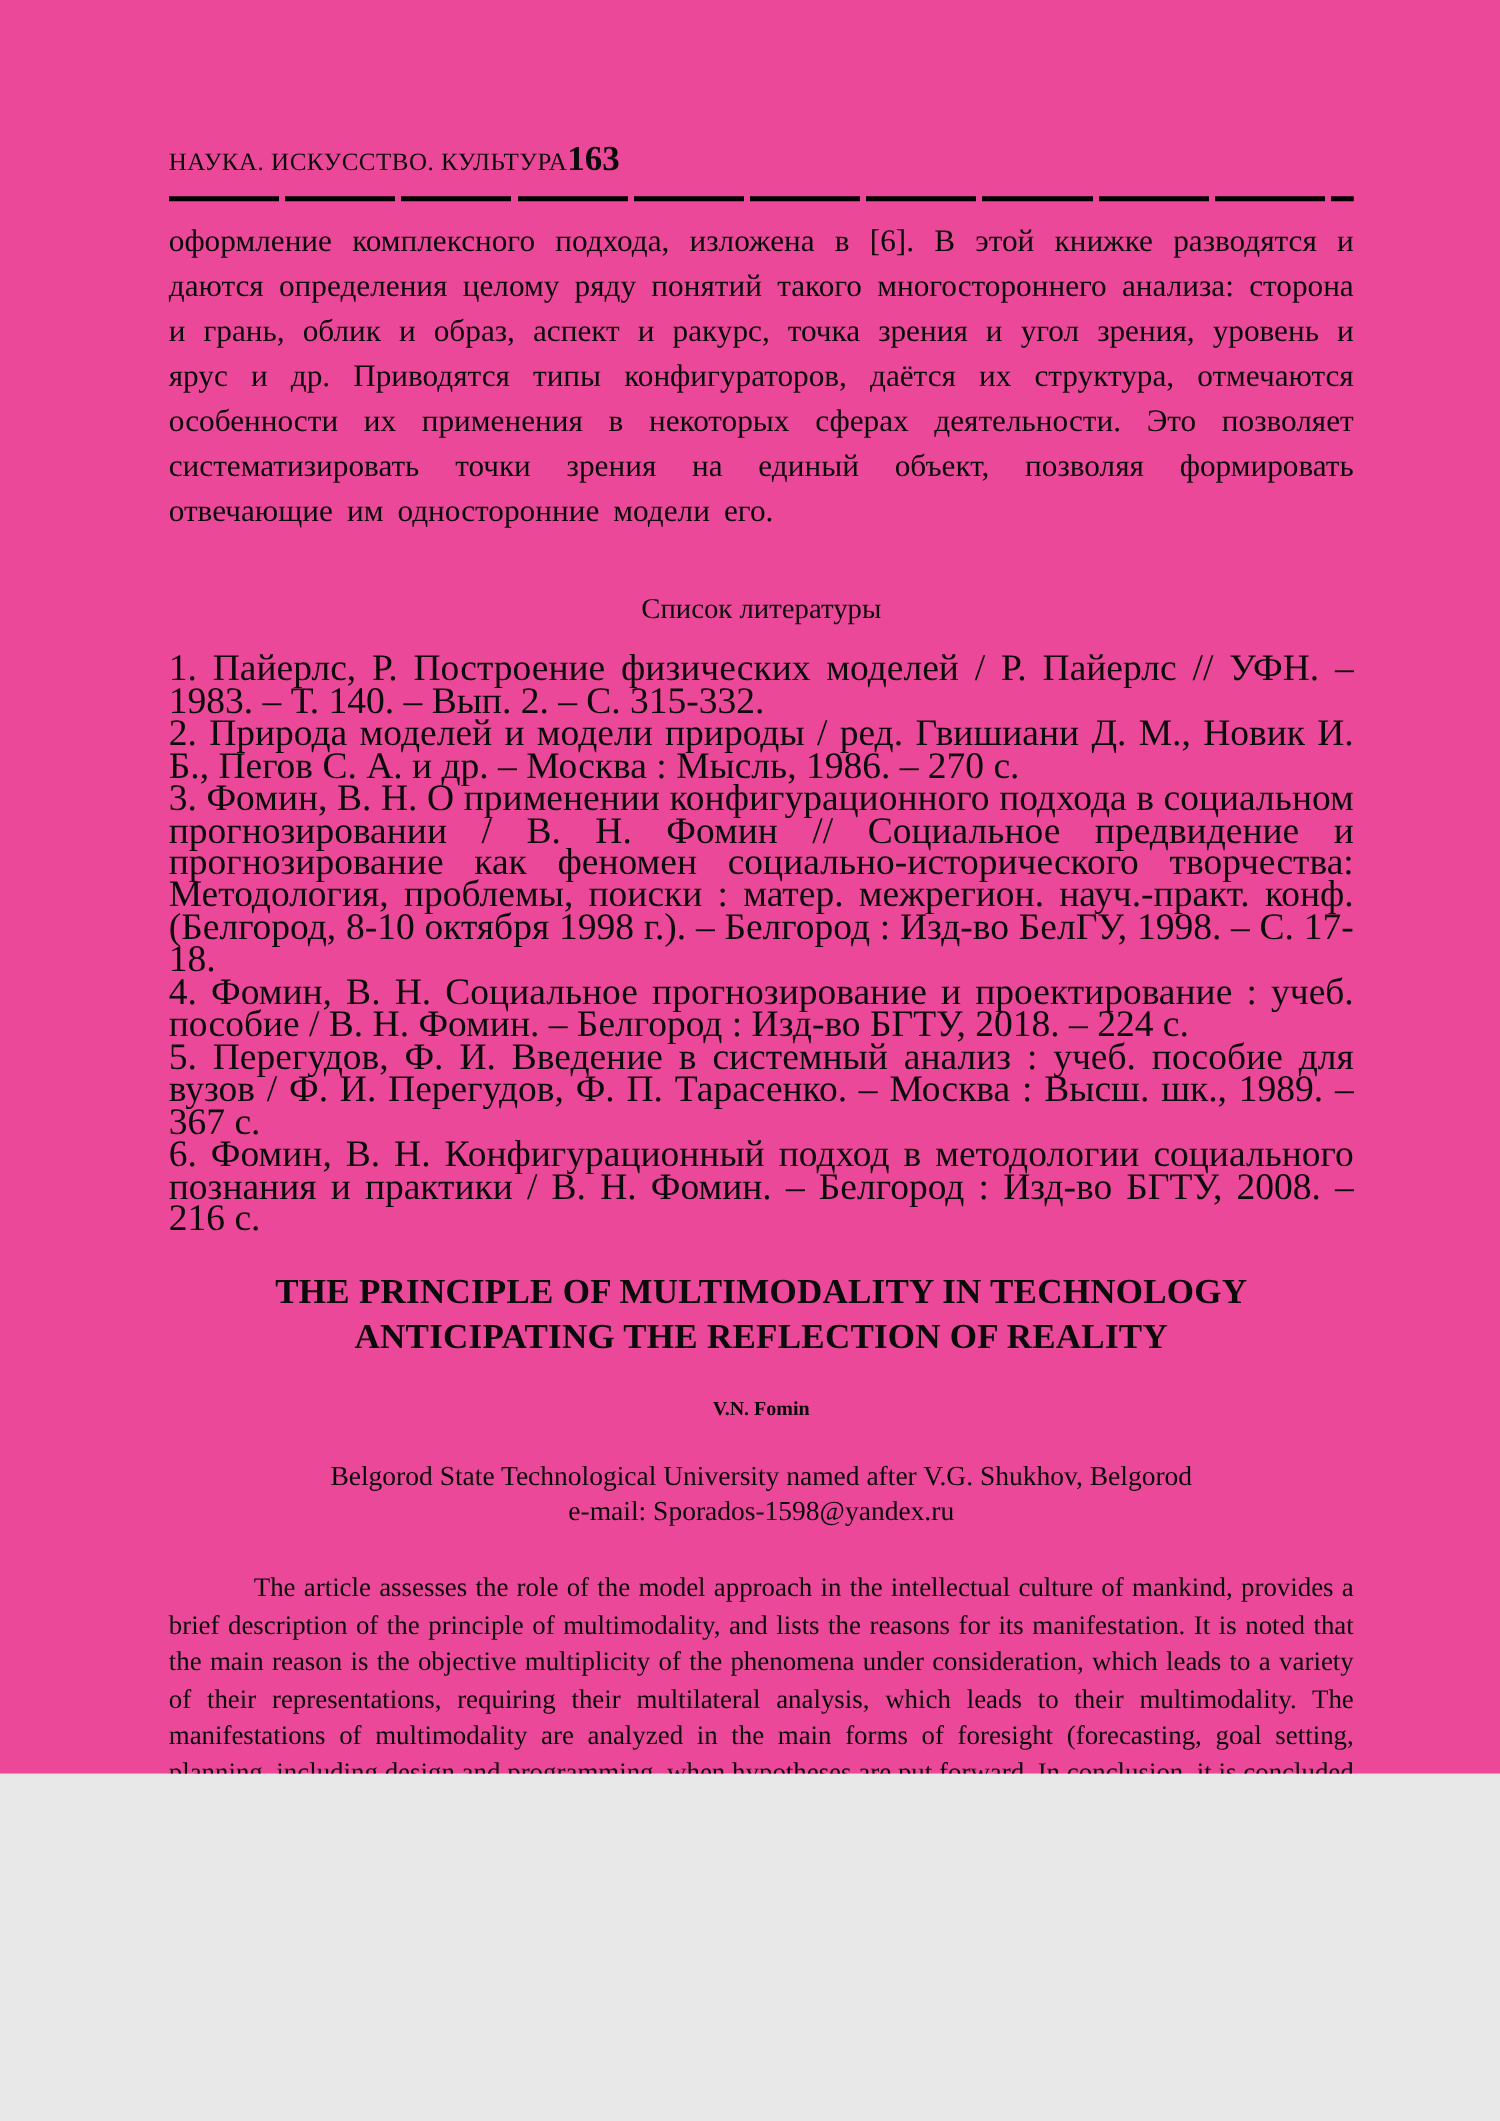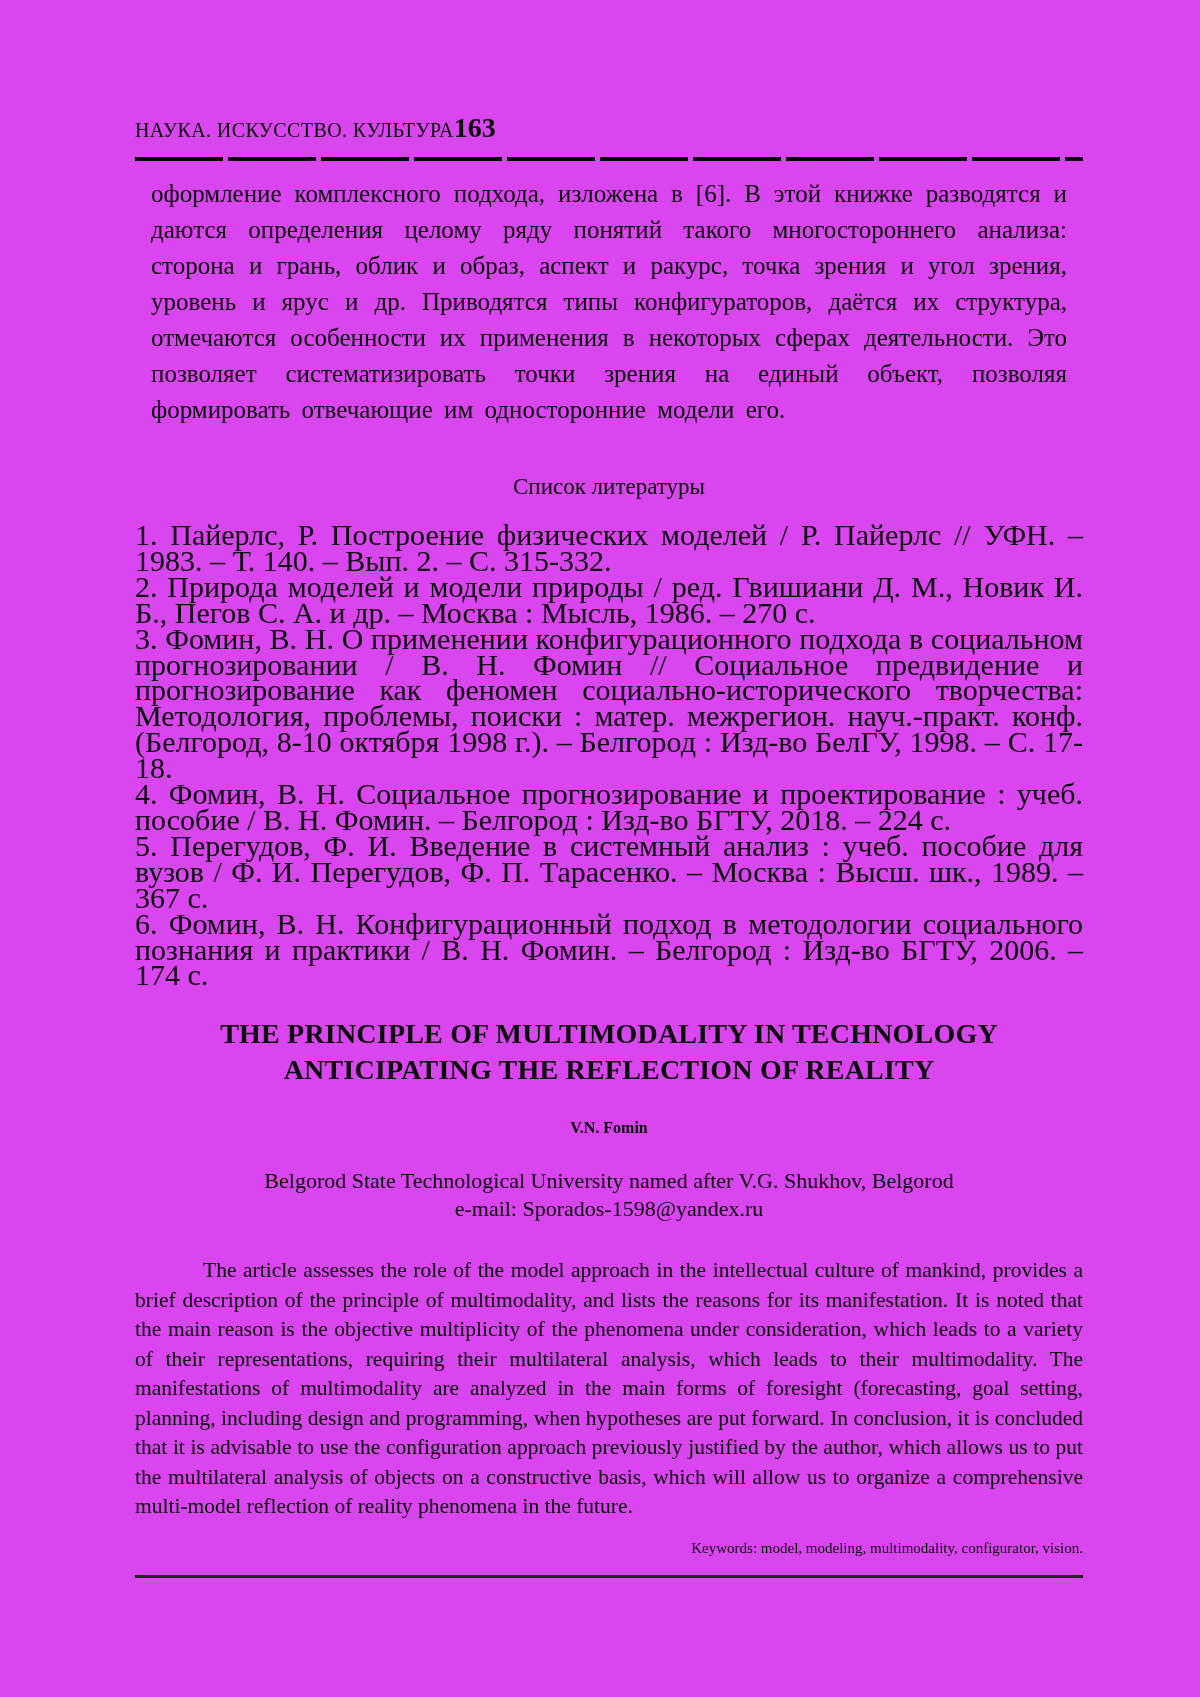--- a/index.html
+++ b/index.html
@@ -1,32 +1,32 @@
 <!DOCTYPE html>
 <html><head>
 <meta charset="utf-8">
 <style>
   html,body{margin:0;padding:0;background:#e8e8e8;}
   .page{
-    width:1200px;height:1697px;box-sizing:border-box;
-    background:#d946ef;color:#0b0b0b;
+    width:1200px;height:1419px;box-sizing:border-box;
+    background:#ec4899;color:#0b0b0b;
     padding:112px 117px 0 135px;
     font-family:"Liberation Serif", serif;
     overflow:hidden;margin:0 auto;position:relative;
   }
   .header{display:flex;align-items:baseline;font-size:20px;letter-spacing:.4px;}
   .header .journal{flex:0 0 auto;}
   .header .issue{flex:1 1 auto;text-align:center;letter-spacing:.2px;}
   .header .pagenum{flex:0 0 auto;font-size:28px;letter-spacing:0;font-weight:bold;}
   .rule-dashed{
     margin-top:13px;height:4px;
     background:repeating-linear-gradient(to right,#000 0 88px,transparent 88px 93px);
   }
   .body-par{
-    margin:15px 16px 0;font-size:25px;line-height:36px;
+    margin:15px 0 0;font-size:25px;line-height:36px;
     text-align:justify;word-spacing:5px;text-indent:0;
   }
   .refs-heading{
     margin:46px 0 0;font-size:23px;font-weight:normal;text-align:center;
   }
   .refs{margin-top:22px;font-size:30px;line-height:25.9px;text-align:justify;}
   .refs .ref{margin:0;}
   .en-title{
     margin:28px 0 0;font-size:28px;line-height:36px;
     font-weight:bold;text-align:center;letter-spacing:.2px;
@@ -57,21 +57,21 @@
   <p class="body-par">оформление комплексного подхода, изложена в [6]. В этой книжке разводятся и даются определения целому ряду понятий такого многостороннего анализа: сторона и грань, облик и образ, аспект и ракурс, точка зрения и угол зрения, уровень и ярус и др. Приводятся типы конфигураторов, даётся их структура, отмечаются особенности их применения в некоторых сферах деятельности. Это позволяет систематизировать точки зрения на единый объект, позволяя формировать отвечающие им односторонние модели его.</p>
 
   <h2 class="refs-heading">Список литературы</h2>
 
   <div class="refs">
     <p class="ref">1. Пайерлс, Р. Построение физических моделей / Р. Пайерлс // УФН. – 1983. – Т. 140. – Вып. 2. – С. 315-332.</p>
     <p class="ref">2. Природа моделей и модели природы / ред. Гвишиани Д. М., Новик И. Б., Пегов С. А. и др. – Москва : Мысль, 1986. – 270 с.</p>
     <p class="ref">3. Фомин, В. Н. О применении конфигурационного подхода в социальном прогнозировании / В. Н. Фомин // Социальное предвидение и прогнозирование как феномен социально-исторического творчества: Методология, проблемы, поиски : матер. межрегион. науч.-практ. конф. (Белгород, 8-10 октября 1998 г.). – Белгород : Изд-во БелГУ, 1998. – С. 17-18.</p>
     <p class="ref">4. Фомин, В. Н. Социальное прогнозирование и проектирование : учеб. пособие / В. Н. Фомин. – Белгород : Изд-во БГТУ, 2018. – 224 с.</p>
     <p class="ref">5. Перегудов, Ф. И. Введение в системный анализ : учеб. пособие для вузов / Ф. И. Перегудов, Ф. П. Тарасенко. – Москва : Высш. шк., 1989. – 367 с.</p>
-    <p class="ref">6. Фомин, В. Н. Конфигурационный подход в методологии социального познания и практики / В. Н. Фомин. – Белгород : Изд-во БГТУ, 2006. – 174 с.</p>
+    <p class="ref">6. Фомин, В. Н. Конфигурационный подход в методологии социального познания и практики / В. Н. Фомин. – Белгород : Изд-во БГТУ, 2008. – 216 с.</p>
   </div>
 
   <h1 class="en-title">
     <span class="t-line">THE PRINCIPLE OF MULTIMODALITY IN TECHNOLOGY</span>
     <span class="t-line">ANTICIPATING THE REFLECTION OF REALITY</span>
   </h1>
 
   <p class="author">V.N. Fomin</p>
 
   <div class="affil">

